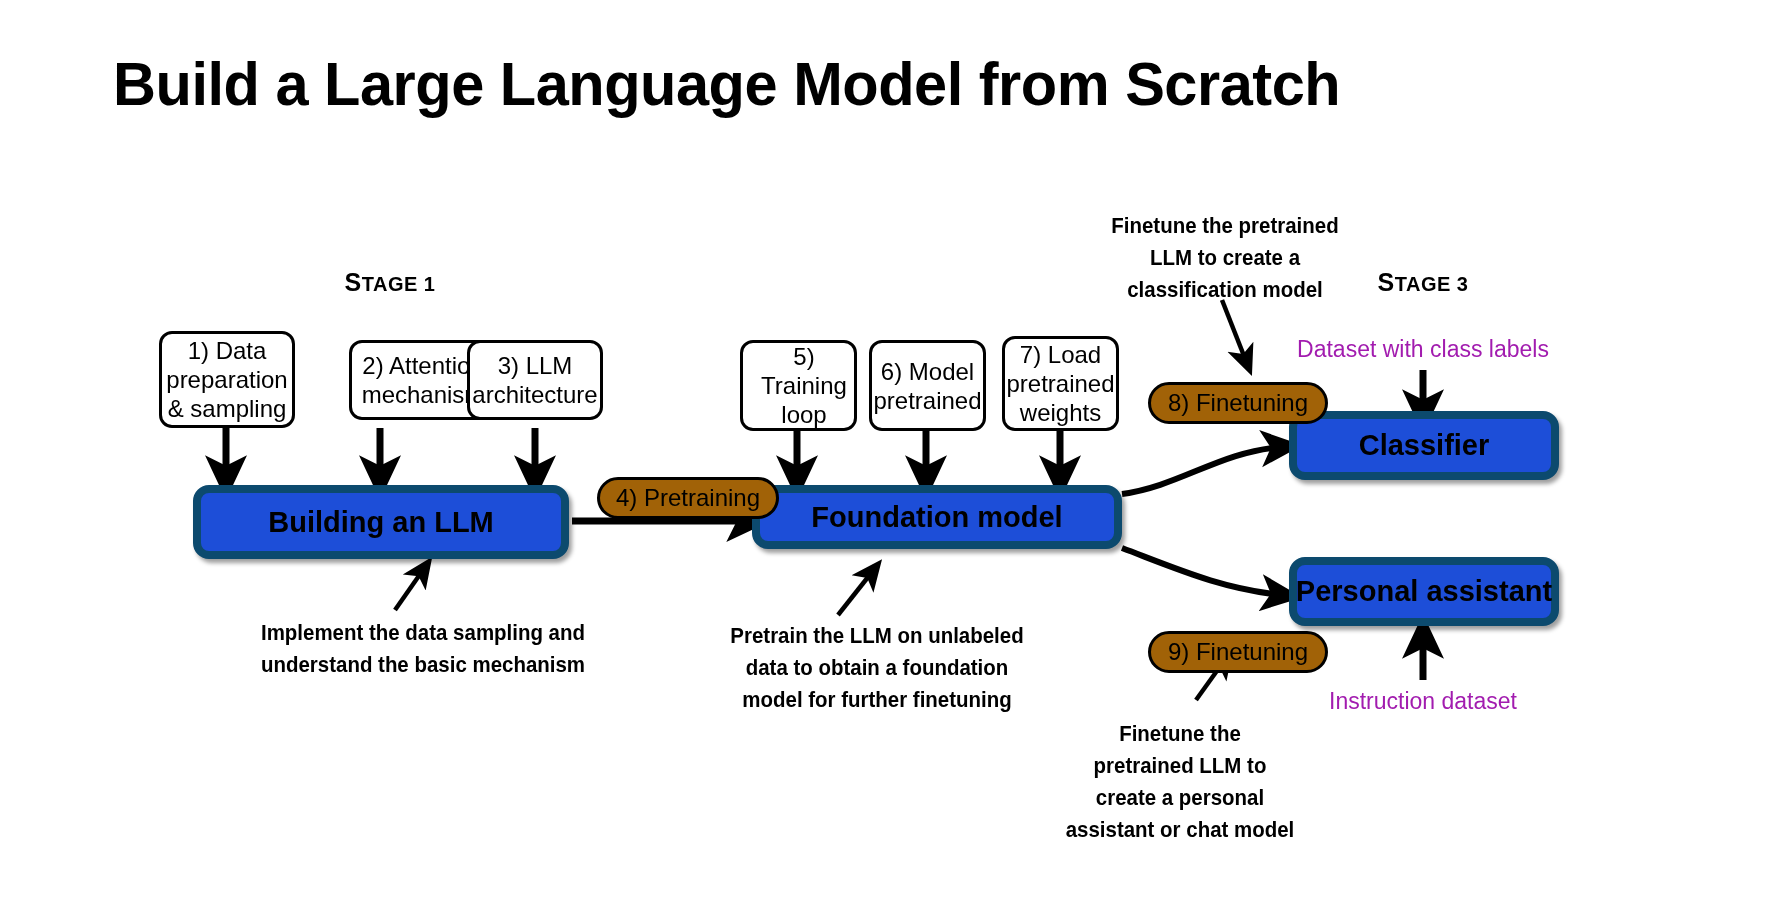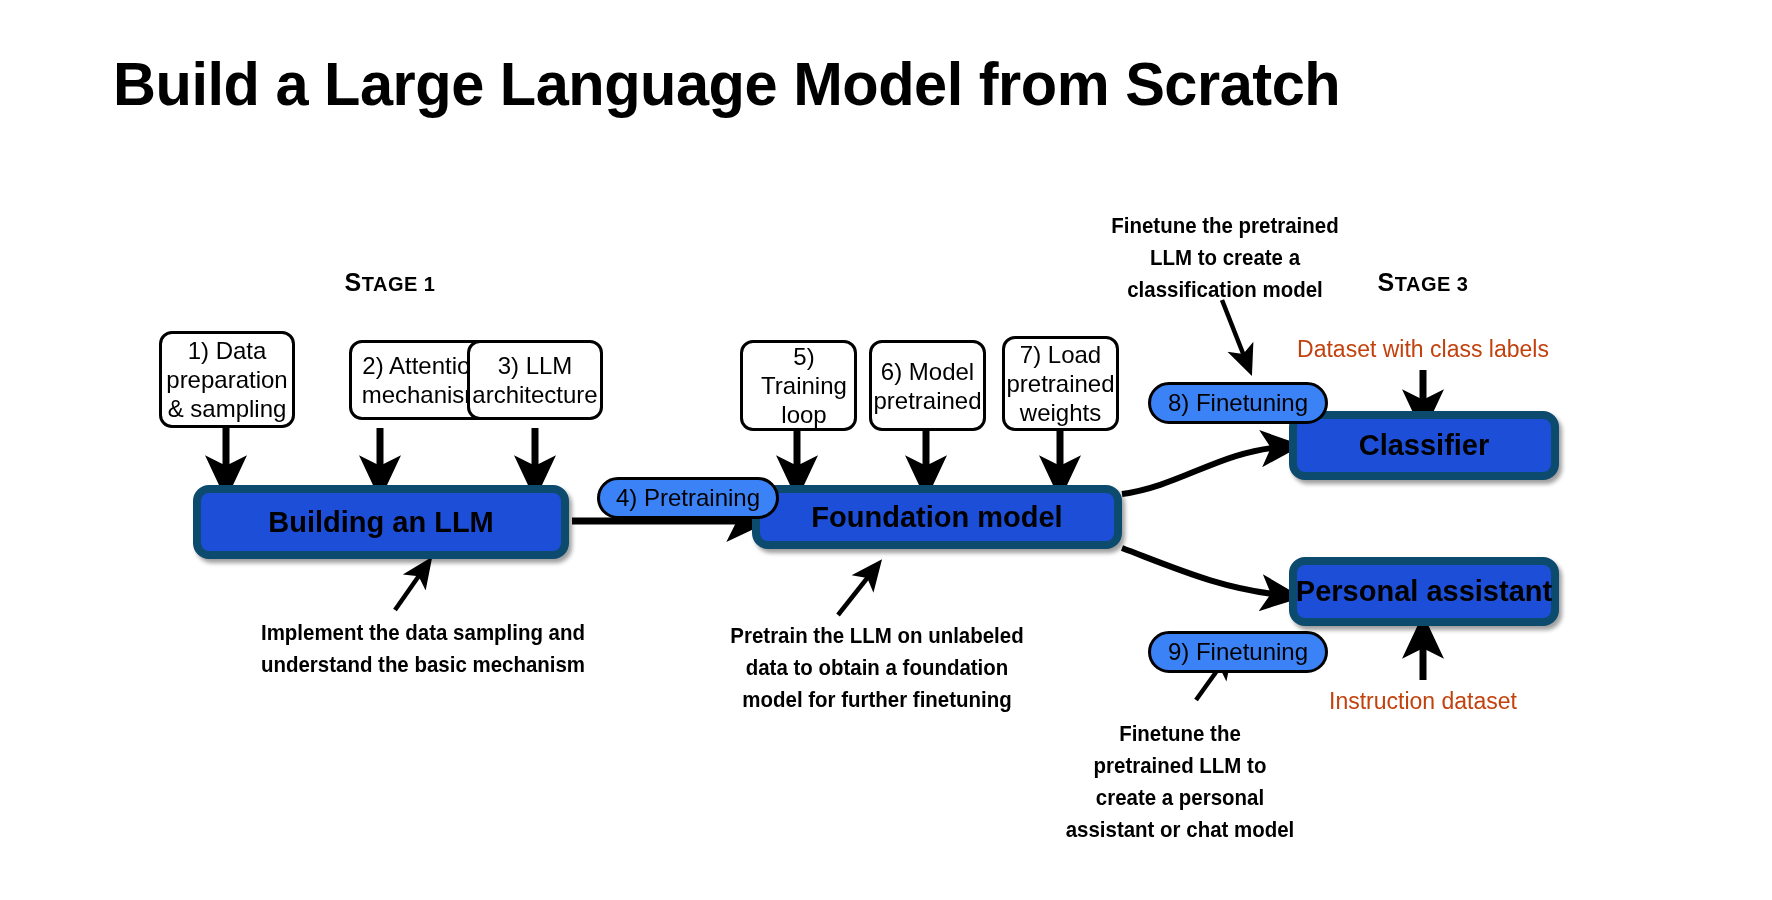--- a/index.html
+++ b/index.html
@@ -78,21 +78,21 @@
     background: #ffffff;
     border: 3px solid #000000;
     border-radius: 13px;
     font-size: 24px;
     line-height: 29px;
     font-family: "Liberation Sans", sans-serif;
     font-weight: 400;
   }
 
   .node-pill {
-    background: #3b82f6;
+    background: #a16207;
     border: 3.5px solid #000000;
     border-radius: 22px;
     font-size: 24px;
     line-height: 28px;
     font-family: "Liberation Sans", sans-serif;
     font-weight: 400;
     white-space: nowrap;
     z-index: 6;
   }
 
@@ -110,21 +110,21 @@
 
   
   .plain-label {
     position: absolute;
     font-family: "Liberation Sans", sans-serif;
     font-weight: 400;
     font-size: 23px;
     line-height: 28px;
     text-align: center;
     white-space: nowrap;
-    color: #c2410c;
+    color: #a21caf;
   }
 
   
   .annotation {
     position: absolute;
     font-family: "Liberation Sans", sans-serif;
     font-weight: 700;
     font-size: 22px;
     line-height: 32px;
     text-align: center;

